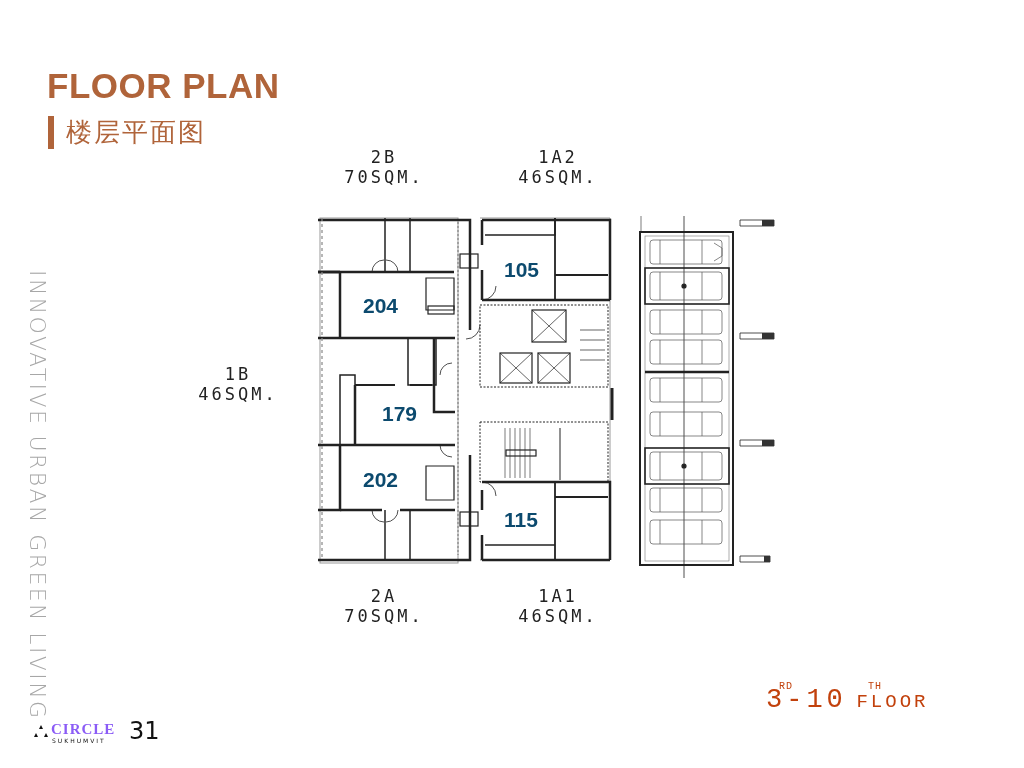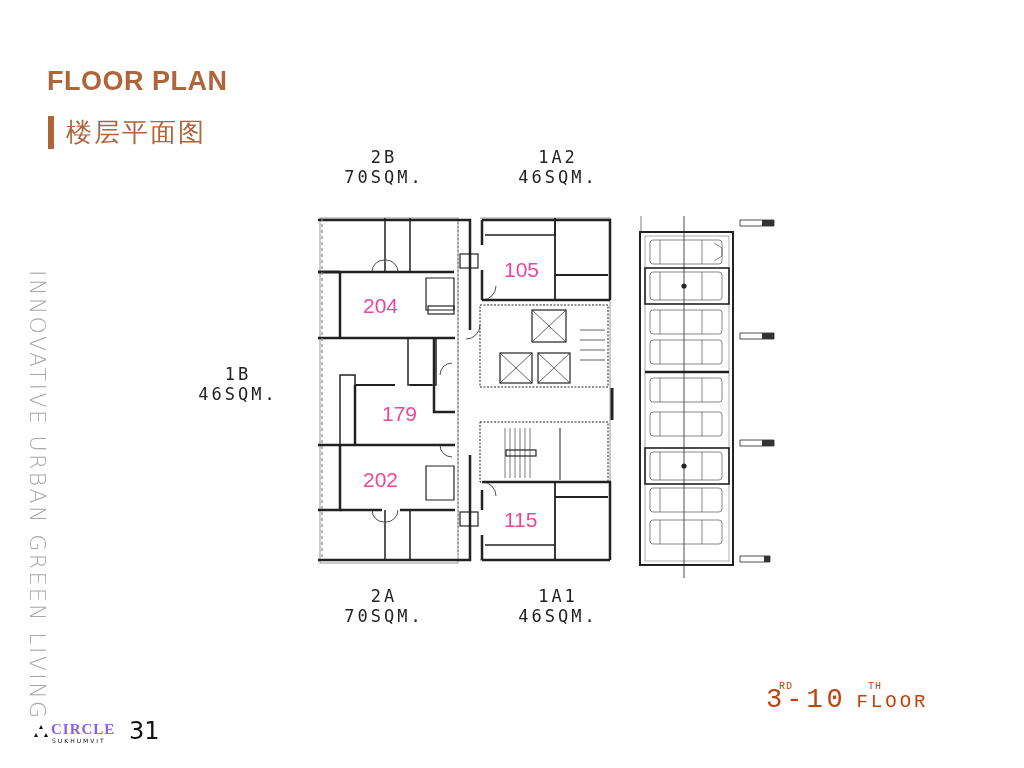--- a/index.html
+++ b/index.html
@@ -3,21 +3,21 @@
 <meta charset="utf-8">
 <style>
   html, body { margin: 0; padding: 0; }
   body {
     width: 1024px; height: 768px; position: relative; overflow: hidden;
     background: #ffffff;
     font-family: "Liberation Sans", "DejaVu Sans", sans-serif;
   }
   .title {
     position: absolute; left: 47px; top: 66px;
-    font-size: 27px; font-weight: bold; color: #b0643a; letter-spacing: 0.5px;
+    font-size: 35px; font-weight: bold; color: #b0643a; letter-spacing: 0.5px;
     font-family: "Liberation Sans", sans-serif;
   }
   .subtitle-bar {
     position: absolute; left: 48px; top: 116px; width: 6px; height: 33px; background: #b0643a;
   }
   .subtitle {
     position: absolute; left: 66px; top: 115px;
     font-size: 26px; color: #b0643a; letter-spacing: 2px;
     font-family: "DejaVu Sans", sans-serif;
   }
@@ -32,21 +32,21 @@
   }
   .unit-label {
     position: absolute; text-align: center; color: #222;
     font-family: "DejaVu Sans Mono", monospace; font-size: 17px; line-height: 20px;
     letter-spacing: 3px;
   }
   .unit-label .name { display: block; }
   .unit-label .area { display: block; }
   .plan { position: absolute; left: 0; top: 0; }
   .room-num {
-    position: absolute; font-weight: normal; font-size: 21px; color: #ec4899;
+    position: absolute; font-weight: bold; font-size: 21px; color: #0c4a6e;
     font-family: "Liberation Sans", sans-serif;
   }
   .floor-caption {
     position: absolute; left: 766px; top: 685px; color: #c2410c;
     font-family: Liberation Mono, monospace;
   }
   .floor-caption .range { font-size: 27px; letter-spacing: 4px; }
   .floor-caption .sup { position: absolute; font-size: 10px; letter-spacing: 1px; top: -4px; }
   .floor-caption .word { font-size: 19px; letter-spacing: 3px; }
   .logo { position: absolute; left: 33px; top: 718px; height: 28px; width: 140px; }

